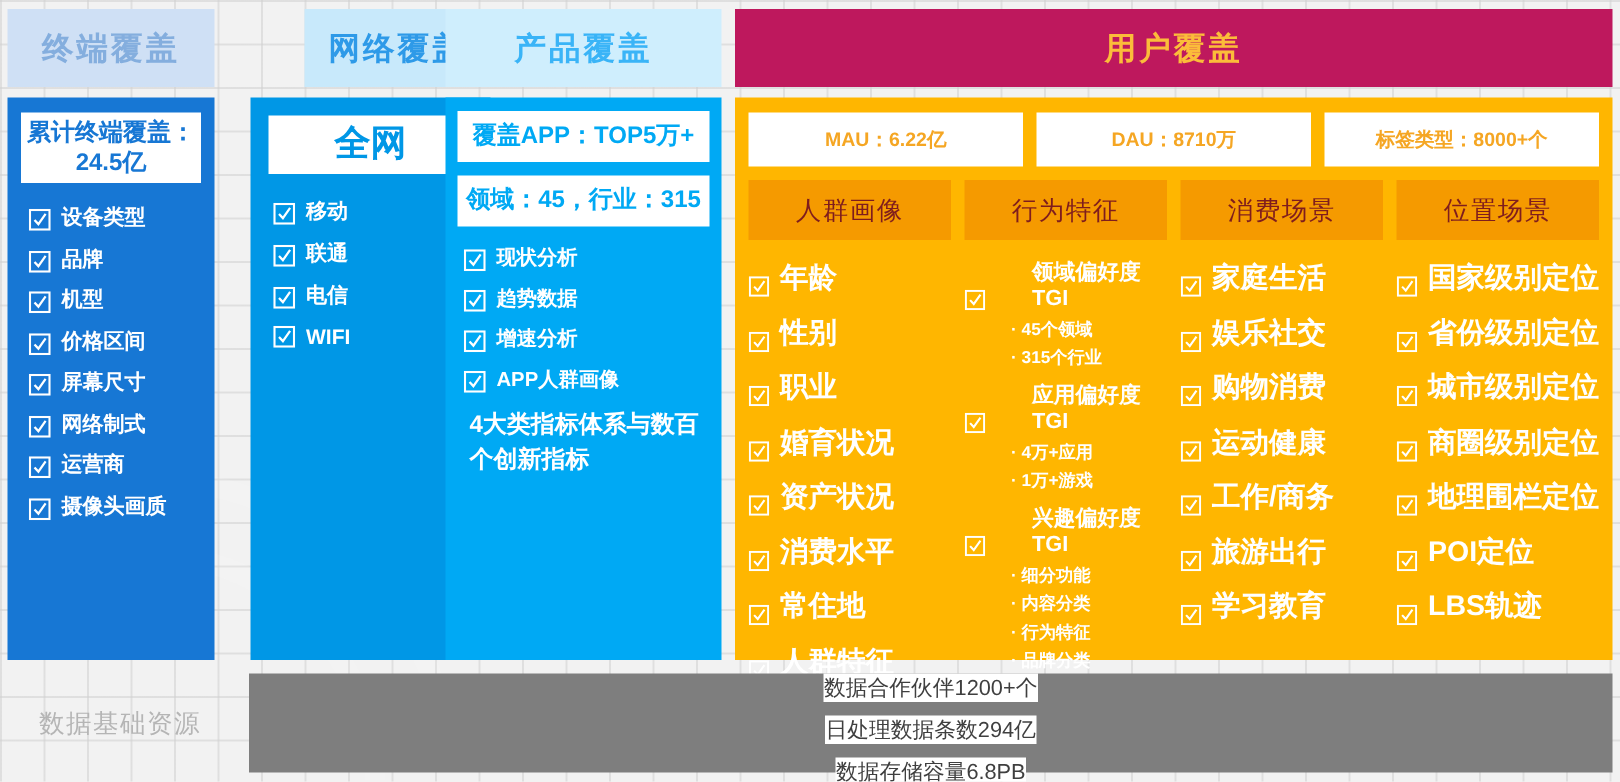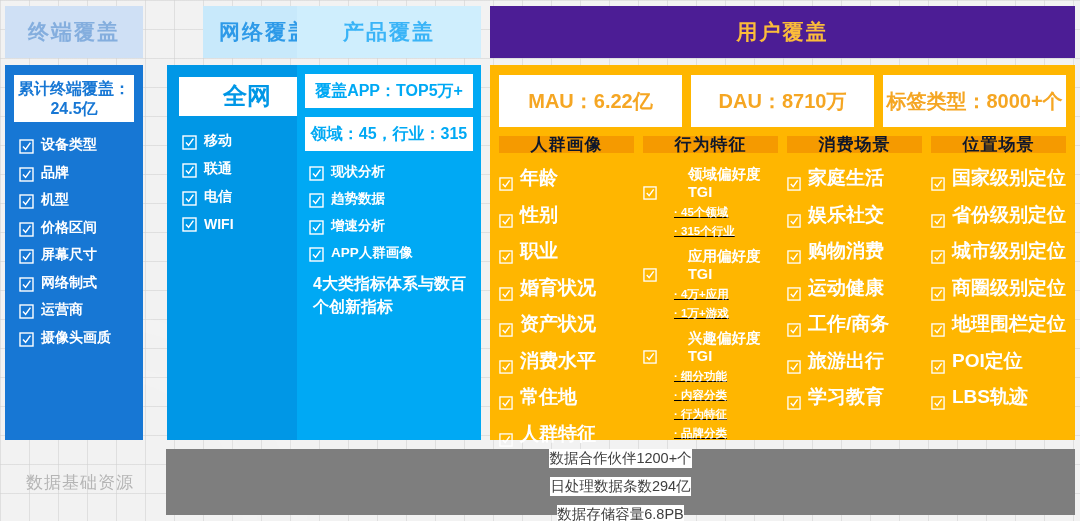--- a/index.html
+++ b/index.html
@@ -33,21 +33,21 @@
 
   #col-network{left:162px;width:124px;padding-left:36px;}
   #col-network .col-head{background:#c8e9fb;color:#2e9ae8;}
   #col-network .col-body{background:#0097e6;}
 
   #col-product{left:292px;width:184px;}
   #col-product .col-head{background:#cfeefd;color:#3ab4f7;}
   #col-product .col-body{background:#00a9f4;}
 
   #col-user{left:485px;width:585px;}
-  #col-user .col-head{background:#4c1d95;color:#fbbc3a;}
+  #col-user .col-head{background:#be185d;color:#fbbc3a;}
   #col-user .col-body{background:#ffb600;}
 
   
   .pill{
     background:#fff;display:flex;align-items:center;justify-content:center;
     text-align:center;font-weight:bold;line-height:1.2;
   }
   .pill-terminal{
     margin:10px 9px 0 9px;height:47px;color:#1777d4;font-size:16px;
   }
@@ -74,33 +74,33 @@
   .list-product .citem{font-size:13.5px;font-weight:bold;margin-bottom:9px;}
 
   .product-note{
     color:#fff;font-weight:bold;font-size:16px;line-height:1.45;
     margin:10px 14px 0 16px;
   }
 
   
   .user-stats{display:flex;gap:9px;padding:10px 9px 0 9px;}
   .user-stats .pill{
-    flex:1;height:52px;color:#f5a623;font-size:20px;
+    flex:1;height:36px;color:#f5a623;font-size:13px;
   }
   .user-tabs{display:flex;gap:9px;padding:9px 9px 0 9px;}
   .utab{
-    flex:1;height:17px;background:#f59a00;color:#0f172a;
+    flex:1;height:40px;background:#f59a00;color:#7f1d1d;
     display:flex;align-items:center;justify-content:center;
-    font-size:17px;font-weight:bold;letter-spacing:1px;
+    font-size:17px;font-weight:normal;letter-spacing:1px;
   }
   .user-cols{display:flex;gap:9px;padding:12px 9px 0 9px;}
   .ucol{flex:1;}
   .ucol .citem{font-size:19px;font-weight:bold;margin-bottom:10.5px;}
   .ucol .citem.big{font-size:14.5px;margin-bottom:5px;gap:24px;}
-  .subs{list-style:none;margin:0 0 8px 31px;padding:0;text-decoration:underline;}
+  .subs{list-style:none;margin:0 0 8px 31px;padding:0;}
   .subs li{
     color:#fff;font-size:11.5px;font-weight:bold;margin-bottom:4px;
     white-space:nowrap;
   }
   .subs li::before{content:"· ";}
 
   
   .footer{position:absolute;left:0;top:449px;width:1080px;height:66px;}
   .footer-label{
     position:absolute;left:0;top:0;width:160px;height:66px;

